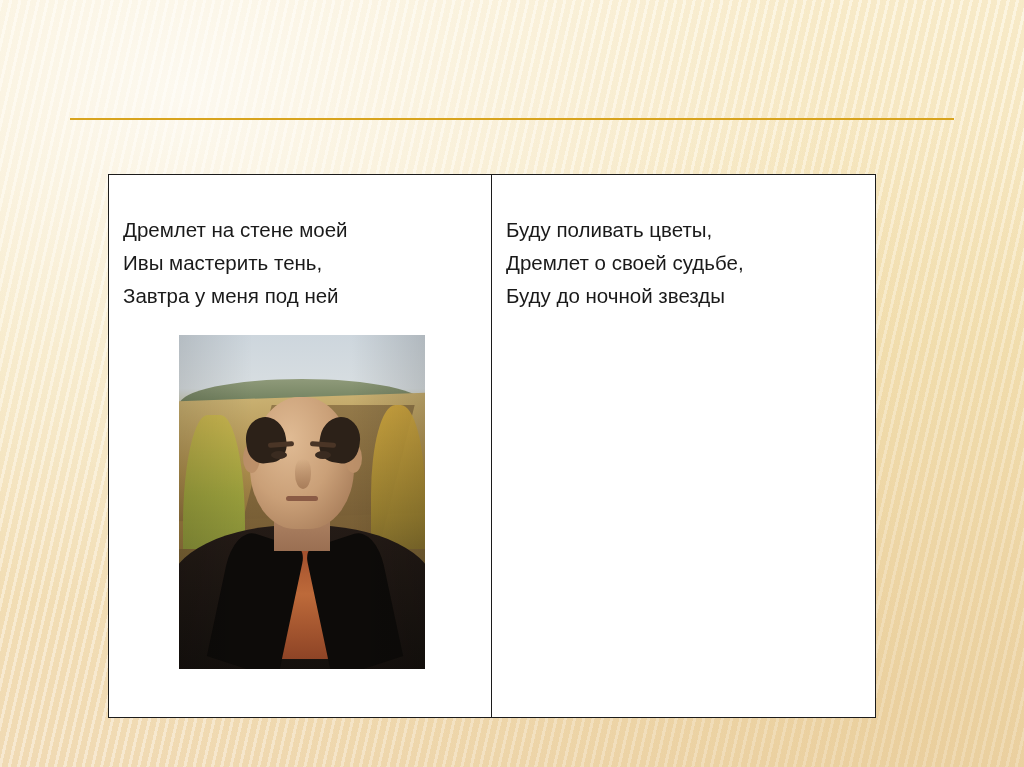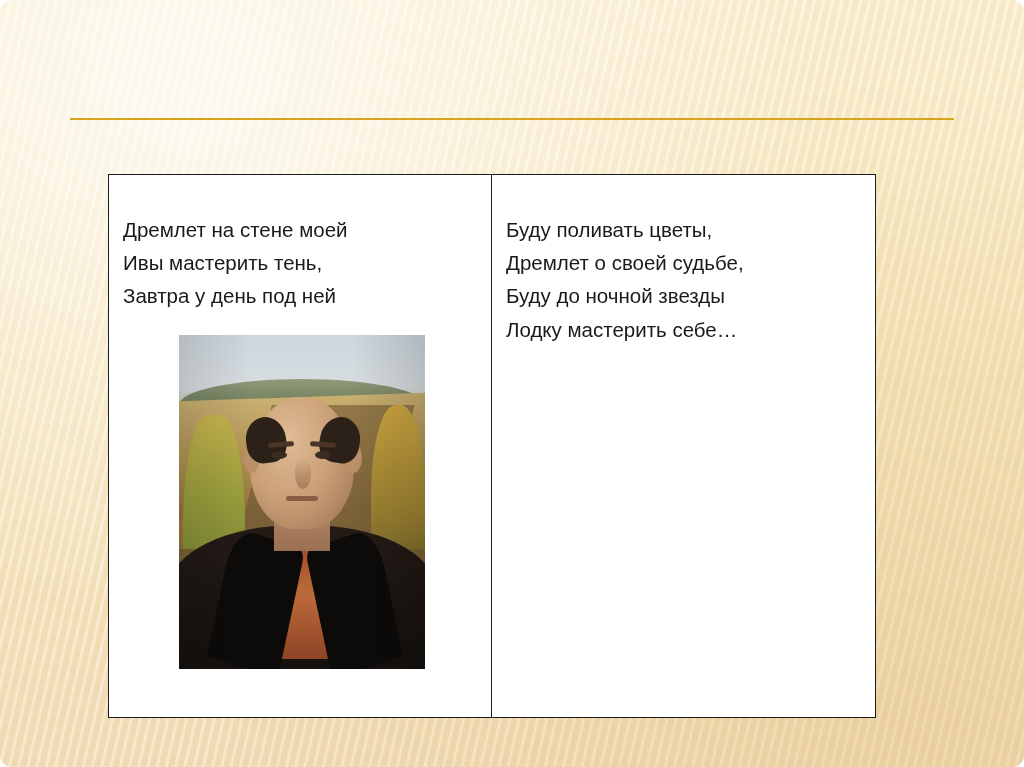--- a/index.html
+++ b/index.html
@@ -20,21 +20,20 @@
     background: #f6e3b4;
     background-image:
       linear-gradient(180deg, #fbf0d2 0%, #f7e7bd 45%, #f3debb 100%),
       repeating-linear-gradient(100deg,
         rgba(255,255,255,0.55) 0px,
         rgba(255,255,255,0.55) 2px,
         rgba(235,205,140,0.28) 2px,
         rgba(235,205,140,0.28) 7px);
     background-blend-mode: normal, overlay;
     overflow: hidden;
-    border-radius: 12px;
   }
 
   
   .slide:before {
     content: "";
     position: absolute;
     inset: 0;
     background: repeating-linear-gradient(
         103deg,
         rgba(255,255,255,0.30) 0px,
@@ -262,21 +261,21 @@
 <div class="slide">
 
   <div class="top-rule"></div>
 
   <div class="content-table">
 
     <div class="cell left">
       <div class="verse">
         <span class="line">Дремлет на стене моей</span>
         <span class="line">Ивы мастерить тень,</span>
-        <span class="line">Завтра у день под ней</span>
+        <span class="line">Завтра у меня под ней</span>
       </div>
 
       <div class="portrait-wrap">
         <div class="painting">
           <div class="p-hill"></div>
           <div class="p-field"></div>
           <div class="p-road"></div>
           <div class="p-tree-left"></div>
           <div class="p-tree-right"></div>
           <div class="p-ground"></div>
@@ -301,18 +300,17 @@
           <div class="p-shadow"></div>
         </div>
       </div>
     </div>
 
     <div class="cell right">
       <div class="verse">
         <span class="line">Буду поливать цветы,</span>
         <span class="line">Дремлет о своей судьбе,</span>
         <span class="line">Буду до ночной звезды</span>
-        <span class="line">Лодку мастерить себе…</span>
       </div>
     </div>
 
   </div>
 </div>
 
 </body></html>

